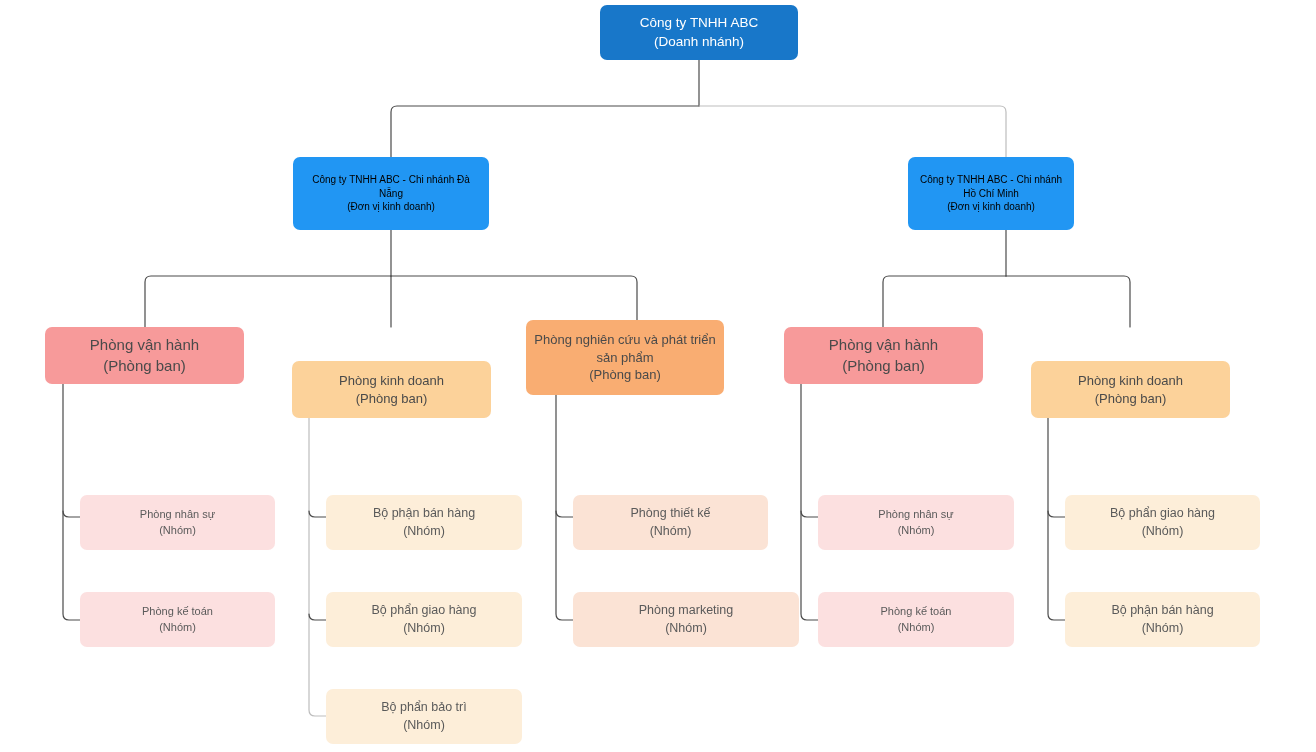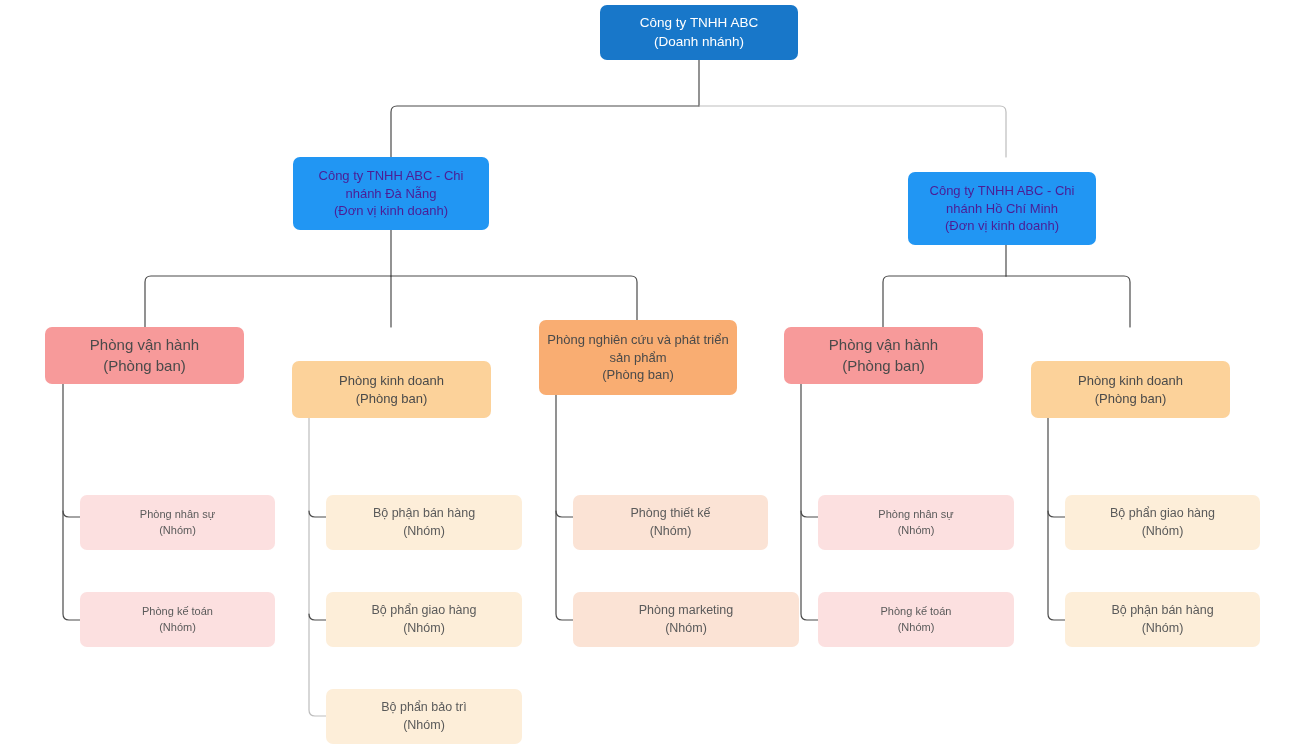--- a/index.html
+++ b/index.html
@@ -38,22 +38,22 @@
     padding: 4px 8px;
     z-index: 2;
   }
   .node-root {
     background: #1877c9;
     color: #ffffff;
     font-size: 13.5px;
   }
   .node-branch {
     background: #2196f3;
-    color: #4c1d95;
-    font-size: 13px;
+    color: #000000;
+    font-size: 10px;
   }
   .node-dept-pink {
     background: #f79a9a;
     color: #4a4a4a;
     font-size: 15px;
   }
   .node-dept-orange {
     background: #fcd29a;
     color: #4a4a4a;
     font-size: 13px;
@@ -125,30 +125,30 @@
       <path d="M1048,511 Q1048,517 1054,517 L1065,517" stroke="#4a4a4a"></path>
     </g>
   </svg>
 
   <div class="node node-root" style="left:600px; top:5px; width:198px; height:55px;">Công ty TNHH ABC
 (Doanh nhánh)</div>
 
   <div class="node node-branch" style="left:293px; top:157px; width:196px; height:73px;">Công ty TNHH ABC - Chi nhánh Đà Nẵng
 (Đơn vị kinh doanh)</div>
 
-  <div class="node node-branch" style="left:908px; top:172px; width:188px; height:73px;">Công ty TNHH ABC - Chi nhánh Hồ Chí Minh
+  <div class="node node-branch" style="left:908px; top:157px; width:166px; height:73px;">Công ty TNHH ABC - Chi nhánh Hồ Chí Minh
 (Đơn vị kinh doanh)</div>
 
   <div class="node node-dept-pink" style="left:45px; top:327px; width:199px; height:57px;">Phòng vận hành
 (Phòng ban)</div>
 
   <div class="node node-dept-orange" style="left:292px; top:327px; width:199px; height:57px;">Phòng kinh doanh
 (Phòng ban)</div>
 
-  <div class="node node-dept-orange-deep" style="left:539px; top:320px; width:198px; height:75px;">Phòng nghiên cứu và phát triển sản phẩm
+  <div class="node node-dept-orange-deep" style="left:526px; top:320px; width:198px; height:75px;">Phòng nghiên cứu và phát triển sản phẩm
 (Phòng ban)</div>
 
   <div class="node node-dept-pink" style="left:784px; top:327px; width:199px; height:57px;">Phòng vận hành
 (Phòng ban)</div>
 
   <div class="node node-dept-orange" style="left:1031px; top:327px; width:199px; height:57px;">Phòng kinh doanh
 (Phòng ban)</div>
 
   <div class="node node-team-pink" style="left:80px; top:495px; width:195px; height:55px;">Phòng nhân sự
 (Nhóm)</div>

